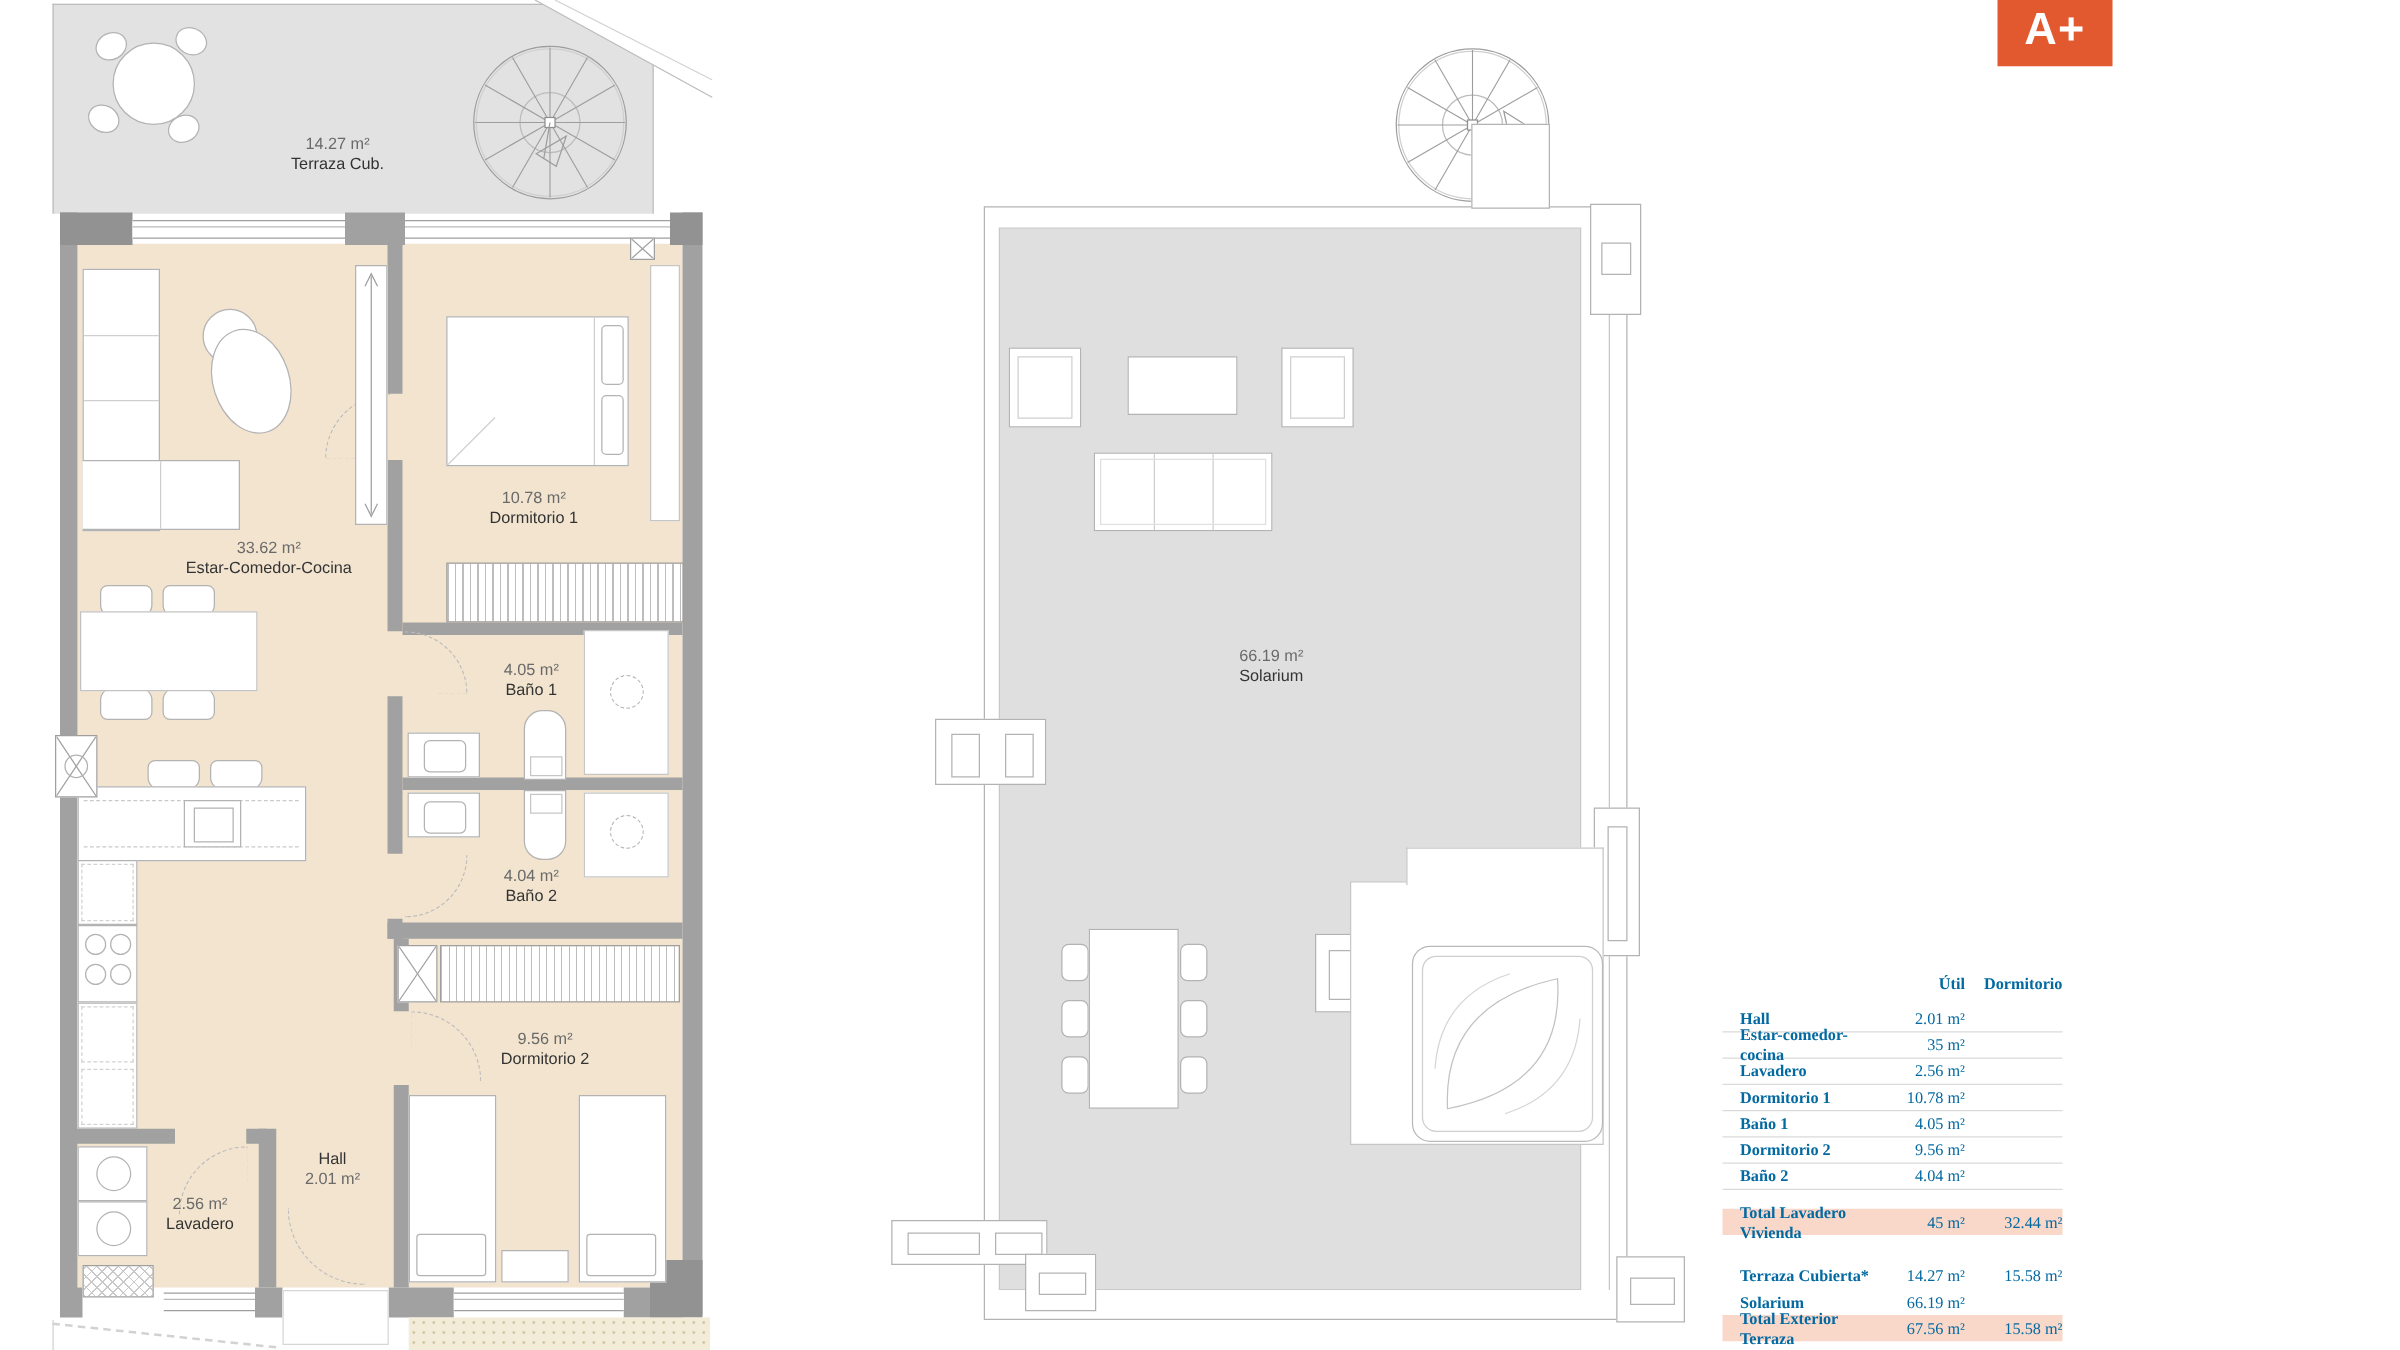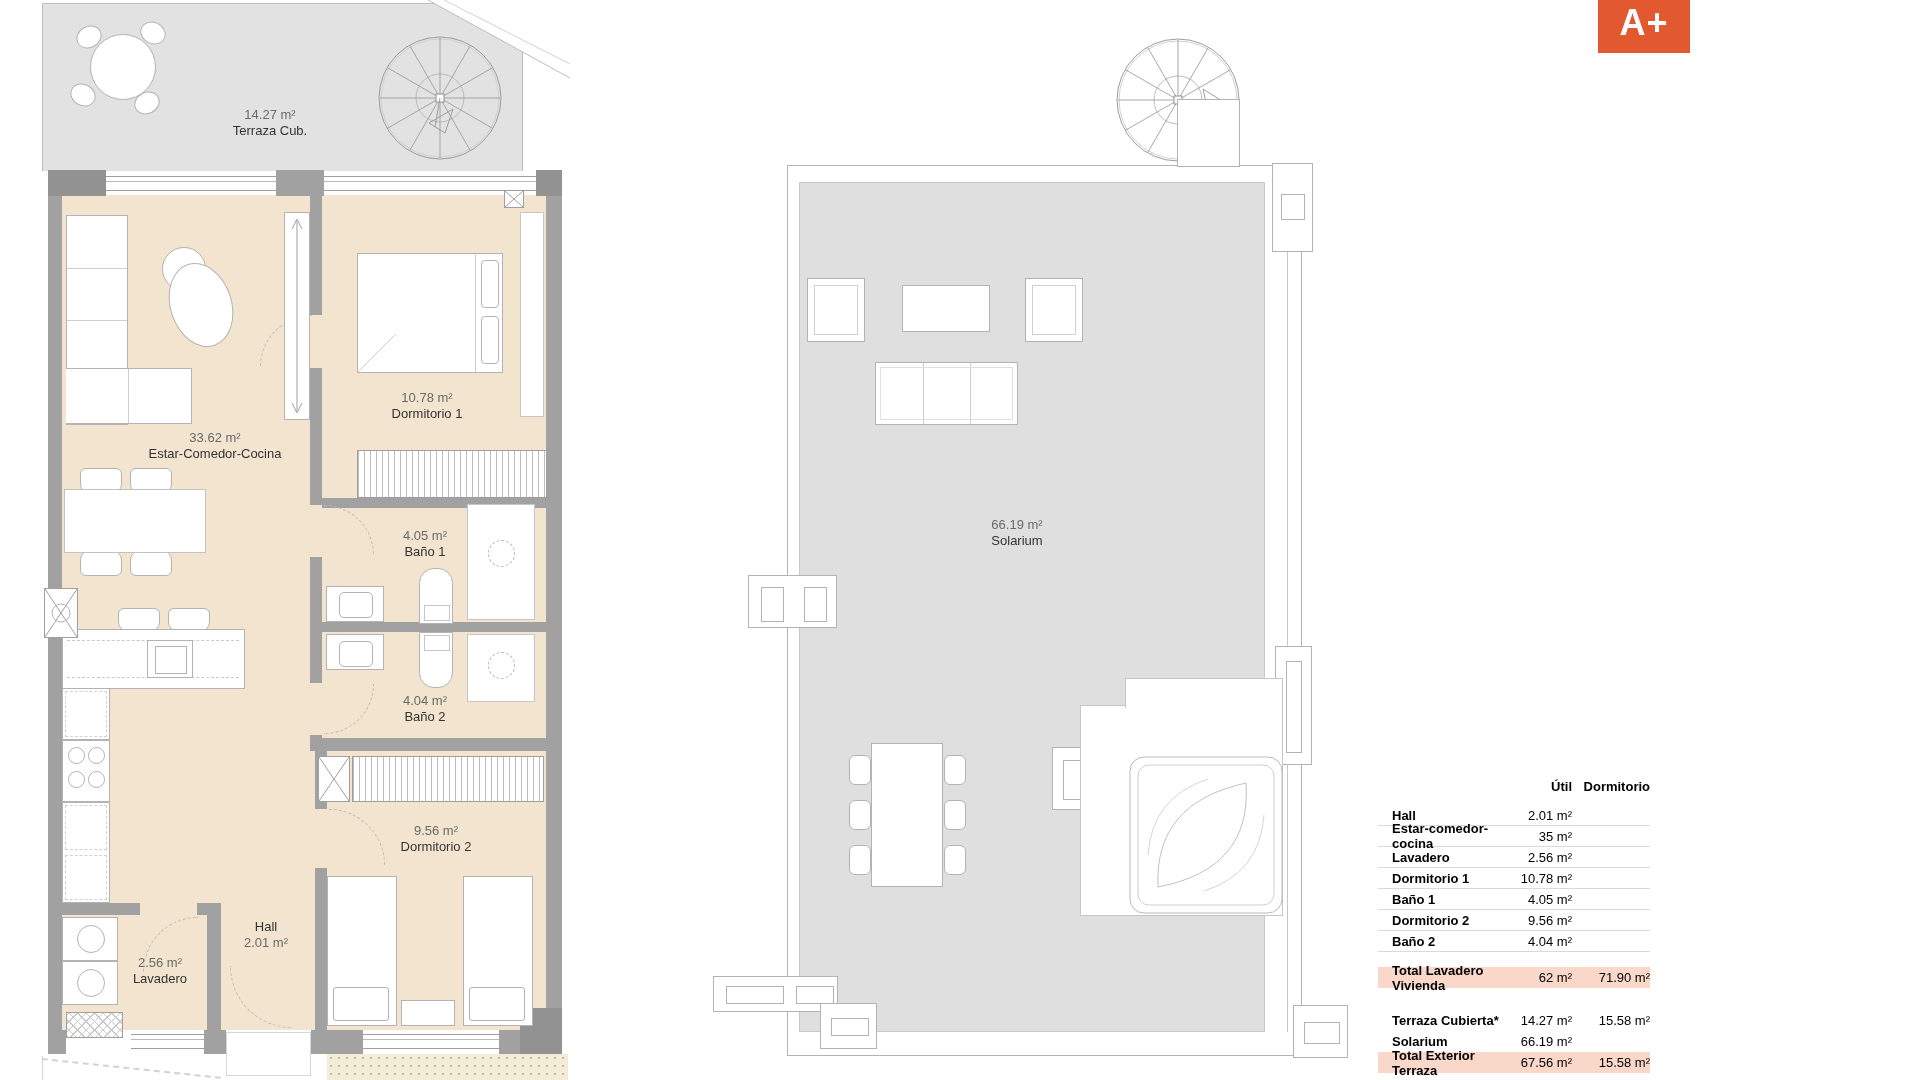--- a/index.html
+++ b/index.html
@@ -25,21 +25,21 @@
   .arc.tr{border-top:1px dashed #bcbcbc;border-right:1px dashed #bcbcbc;border-top-right-radius:100%;}
   .arc.br{border-bottom:1px dashed #bcbcbc;border-right:1px dashed #bcbcbc;border-bottom-right-radius:100%;}
   .arc.bl{border-bottom:1px dashed #bcbcbc;border-left:1px dashed #bcbcbc;border-bottom-left-radius:100%;}
   .rlabel{position:absolute;transform:translateX(-50%);text-align:center;font-size:13px;line-height:16px;white-space:nowrap;}
   .r-area{color:#6a6a6a;}
   .r-name{color:#333;}
   .oval{position:absolute;background:#fff;border:1px solid #b3b3b3;border-radius:50%;box-sizing:border-box;}
   .dash-circle{position:absolute;border:1px dashed #b5b5b5;border-radius:50%;box-sizing:border-box;}
   .chair{position:absolute;background:#fff;border:1px solid #b3b3b3;border-radius:6px 6px 10px 10px;box-sizing:border-box;}
   
-  #area-table{position:absolute;left:1378px;top:779px;width:272px;font-size:13px;color:#000000;}
+  #area-table{position:absolute;left:1378px;top:779px;width:272px;font-size:13px;color:#0369a1;font-family:Liberation Serif, serif;}
   .thead{display:flex;height:26px;font-weight:bold;}
   .trow{display:flex;align-items:center;height:21px;box-sizing:border-box;padding-left:14px;}
   .trow.lined{border-bottom:1px solid #dadada;}
   .trow .lbl{flex:1;font-weight:bold;text-align:left;}
   .trow .util{width:70px;text-align:right;}
   .trow .cons{width:78px;text-align:right;}
   .thead .lbl{flex:1;}
   .thead .util{width:70px;text-align:right;}
   .thead .cons{width:78px;text-align:right;}
   .trow.total{background:#f9d8ca;}
@@ -414,22 +414,22 @@
       <div class="cons"></div>
     </div>
     <div class="trow lined">
       <div class="lbl">Baño 2</div>
       <div class="util">4.04 m²</div>
       <div class="cons"></div>
     </div>
     <div class="spacer15"></div>
     <div class="trow total">
       <div class="lbl">Total Lavadero Vivienda</div>
-      <div class="util">62 m²</div>
-      <div class="cons">71.90 m²</div>
+      <div class="util">45 m²</div>
+      <div class="cons">32.44 m²</div>
     </div>
     <div class="spacer21"></div>
     <div class="trow">
       <div class="lbl">Terraza Cubierta*</div>
       <div class="util">14.27 m²</div>
       <div class="cons">15.58 m²</div>
     </div>
     <div class="trow">
       <div class="lbl">Solarium</div>
       <div class="util">66.19 m²</div>

